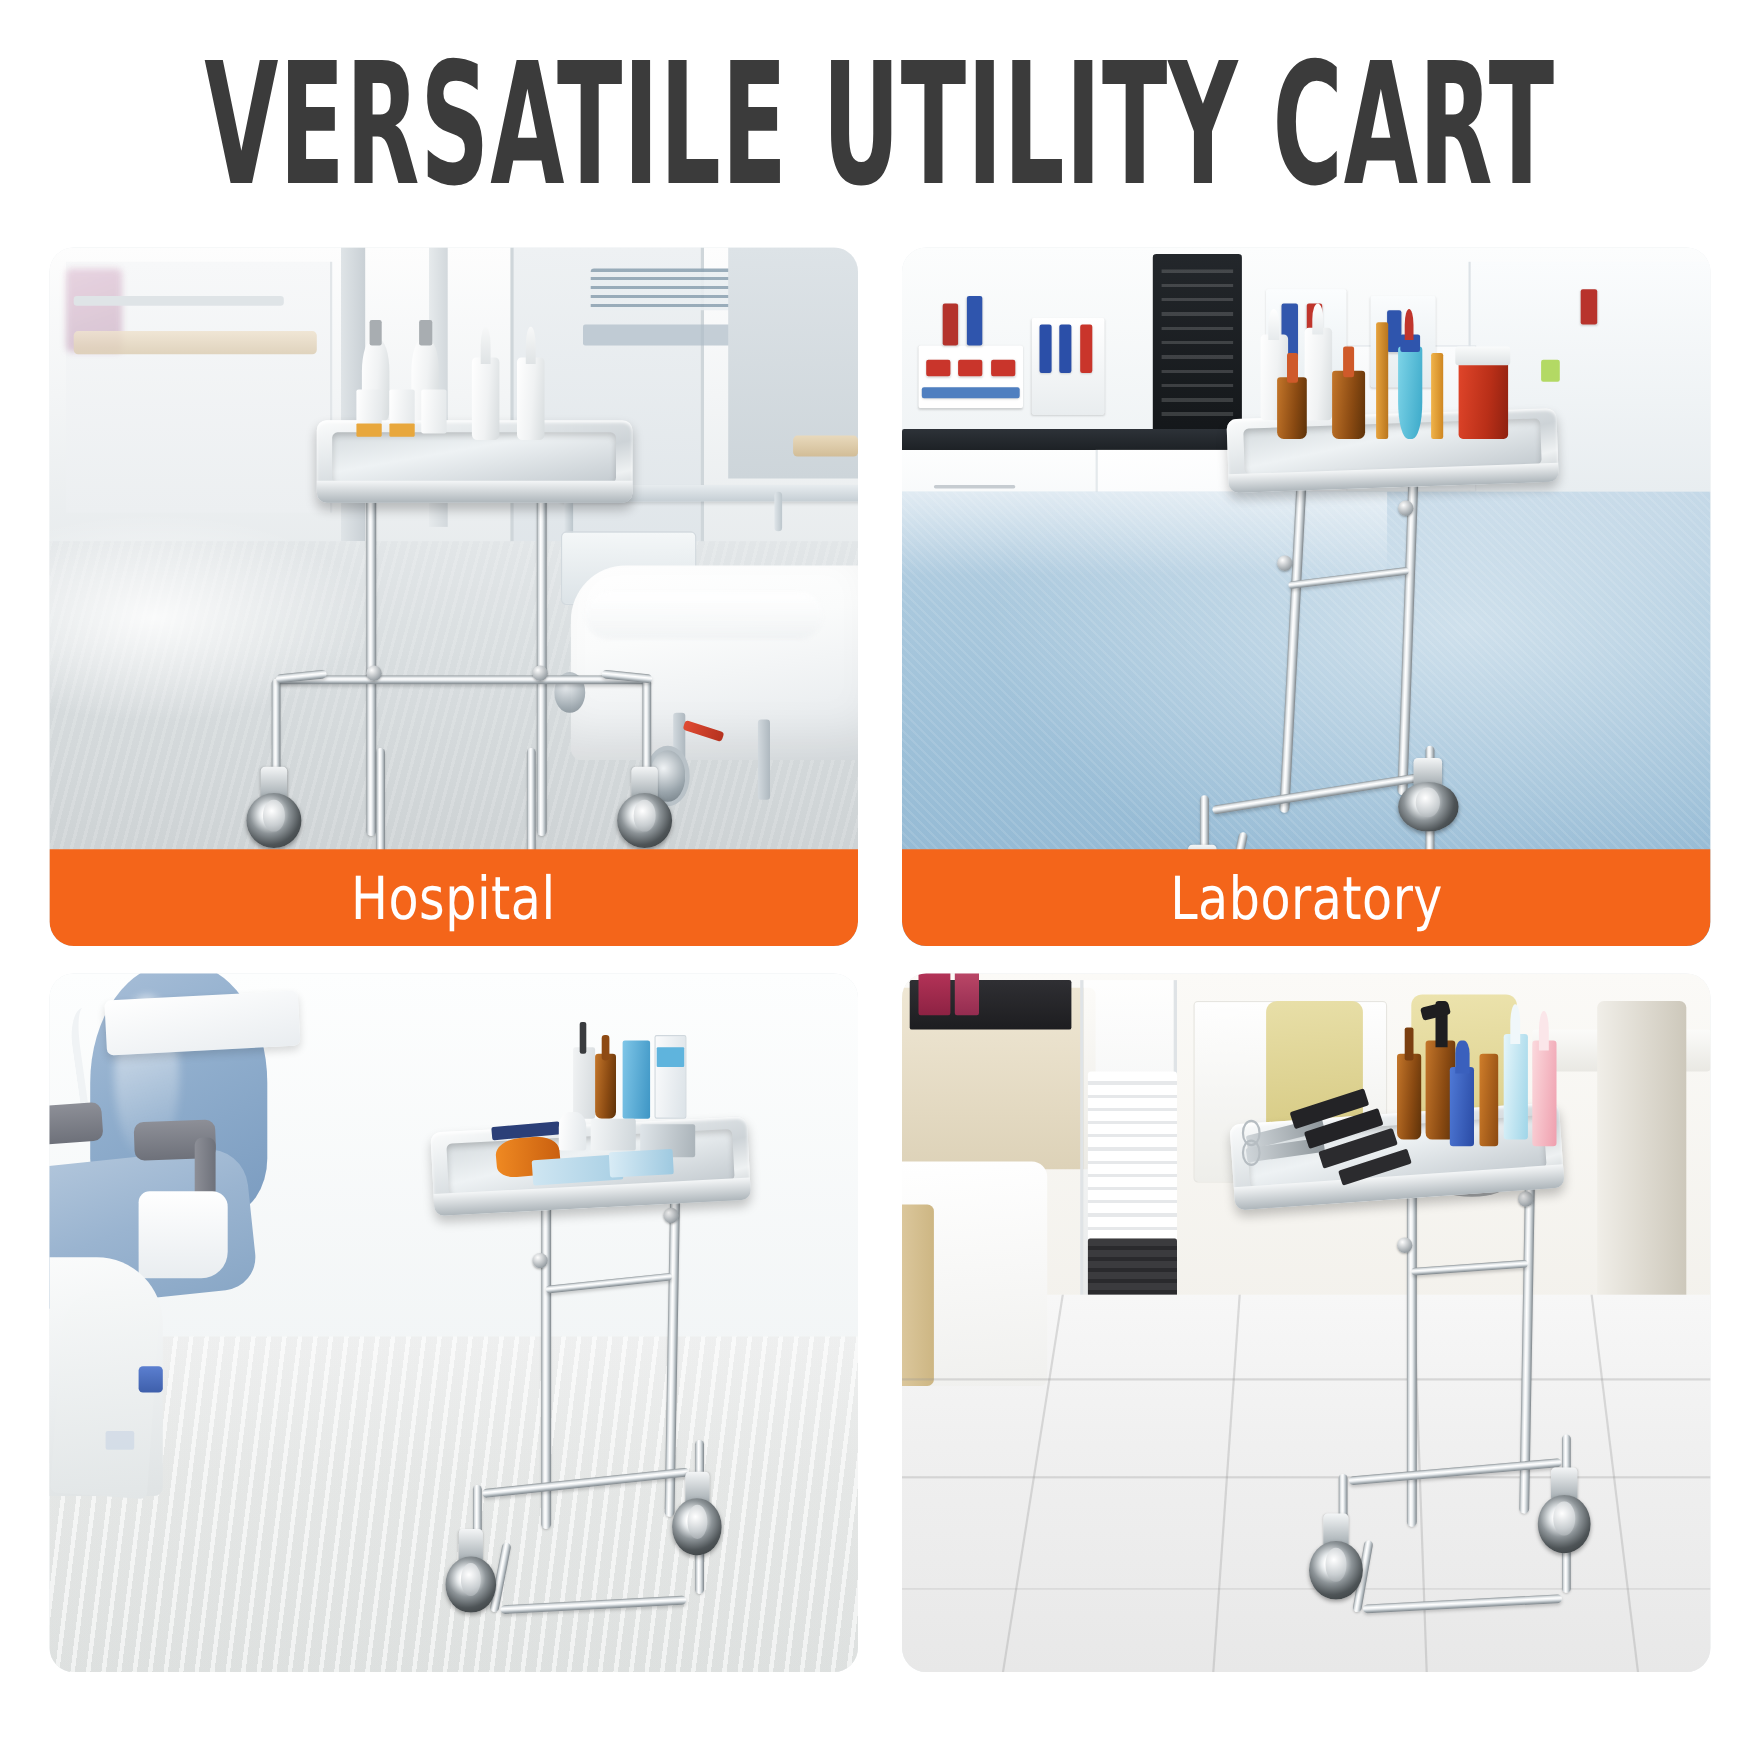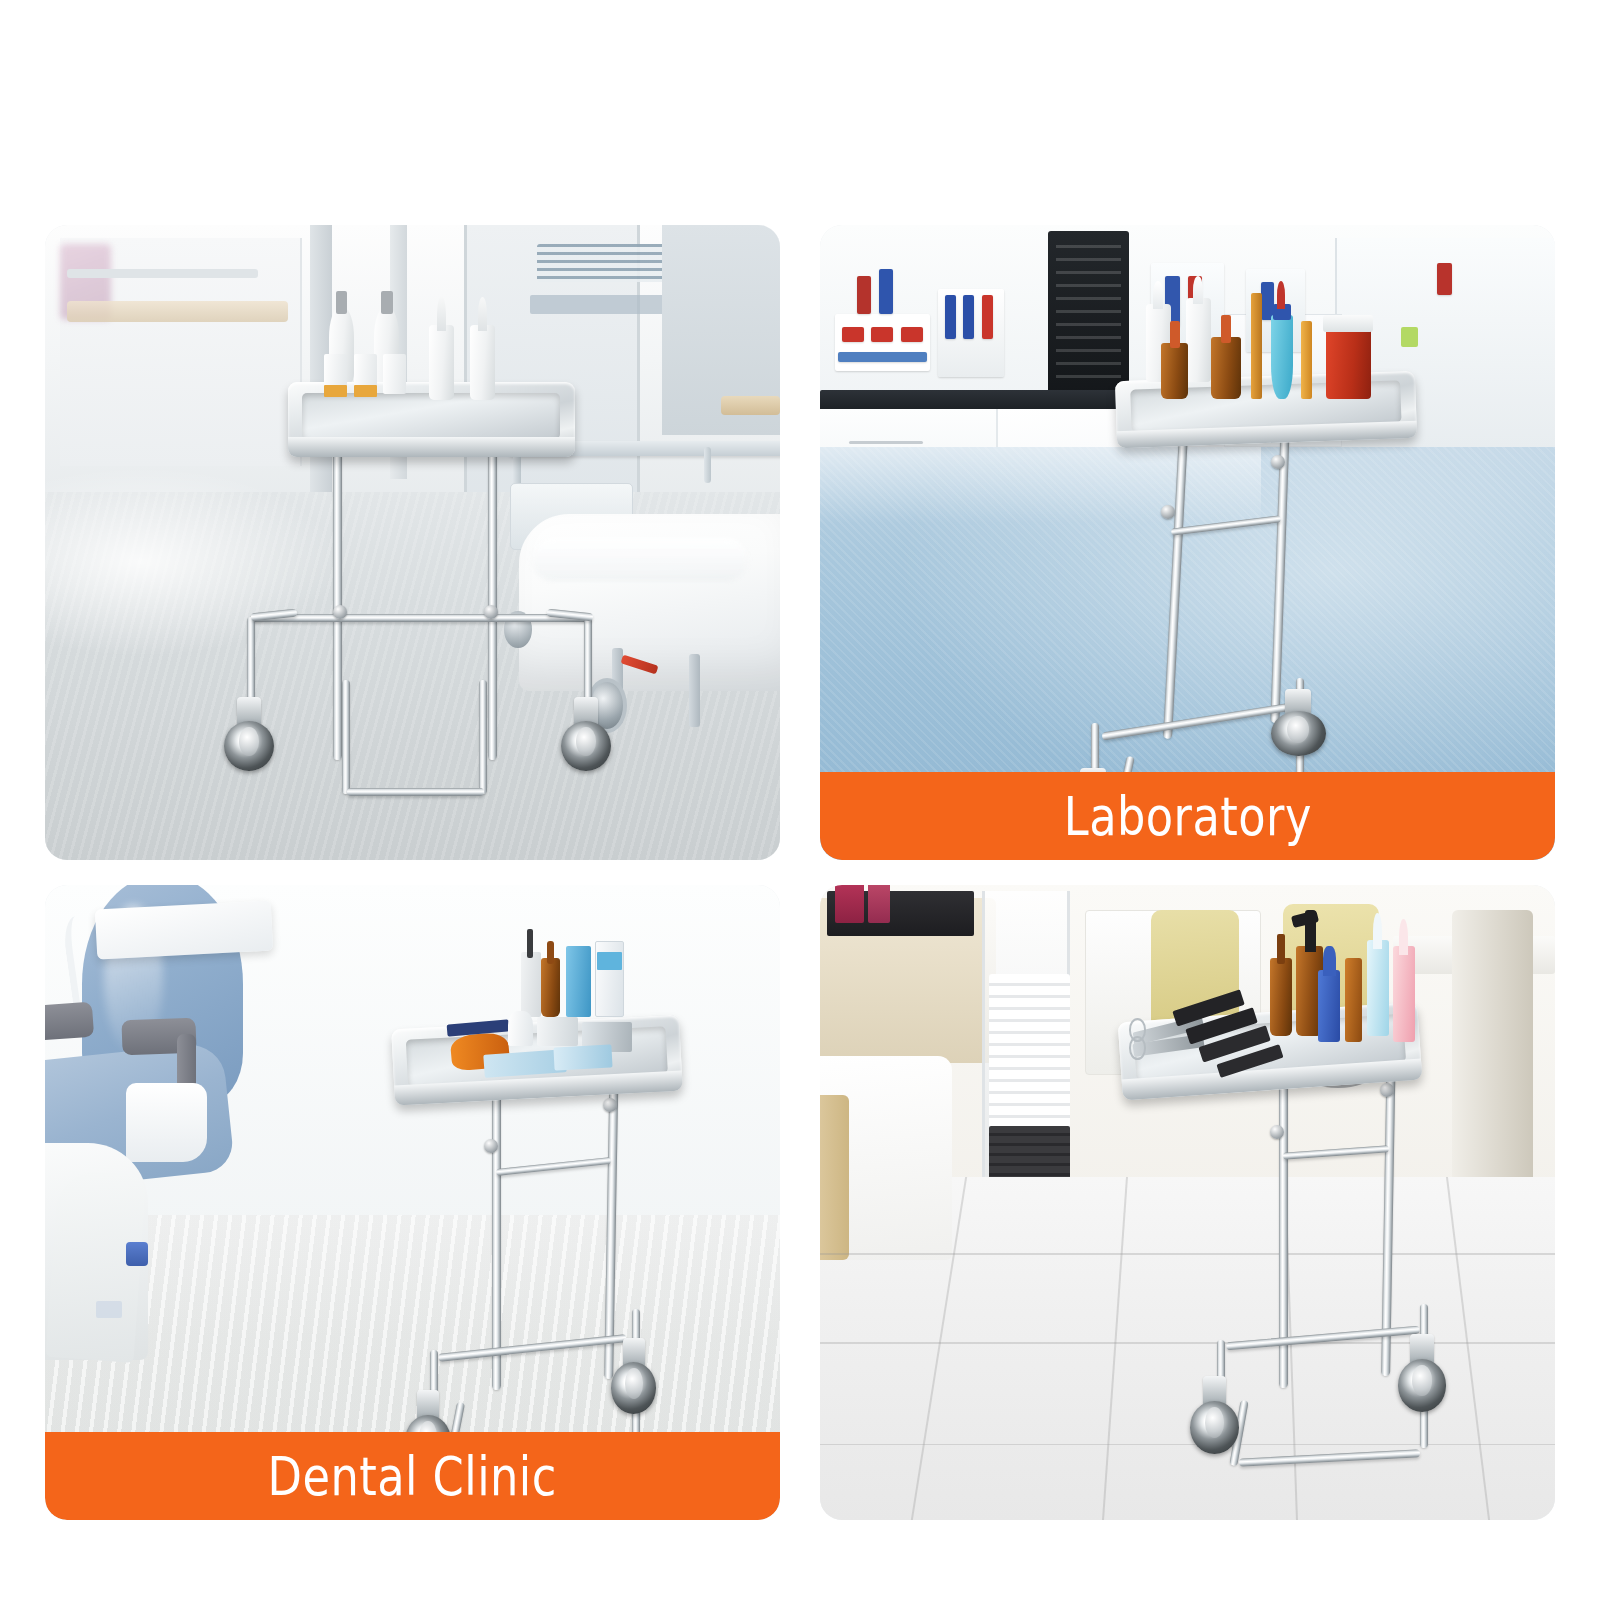--- a/index.html
+++ b/index.html
@@ -284,20 +284,23 @@
   .bottle-white { background:linear-gradient(95deg,#ffffff,#f0f2f3 55%,#d7dcde); border-radius:4px 4px 5px 5px; }
   .bottle-amber { background:linear-gradient(95deg,#c4762a,#8a4a12 60%,#5d3209); border-radius:3px 3px 6px 6px; }
   .knob { position:absolute; width:14px; height:14px; border-radius:50%;
     background:radial-gradient(circle at 35% 30%,#fdfdfd,#9aa1a6 70%,#6e7579); box-shadow:0 1px 2px rgba(0,0,0,.3);}
 </style>
 </head>
 <body>
 
 <div class="page">
 
+  <div class="title-wrap">
+    <div class="title">VERSATILE UTILITY CART</div>
+  </div>
 
   <div class="grid">
 
     <div class="panel">
       <div class="photo">
         <div class="scene">
           <div class="hs-wallfar"></div>
           <div class="hs-corrwall"></div>
           <div class="hs-pink"></div>
           <div class="hs-rail2"></div>
@@ -368,20 +371,23 @@
             <div class="item" style="left:35.5%;top:17%;width:5%;height:7%;background:linear-gradient(95deg,#fff,#e3e7e9);border-radius:2px;"></div>
             <div class="item" style="left:42%;top:17%;width:5%;height:7%;background:linear-gradient(95deg,#fff,#e3e7e9);border-radius:2px;"></div>
             <div class="item" style="left:29%;top:22.5%;width:5%;height:2%;background:#e8a73c;border-radius:1px;"></div>
             <div class="item" style="left:35.5%;top:22.5%;width:5%;height:2%;background:#e8a73c;border-radius:1px;"></div>
             <div class="item bottle-white" style="left:52%;top:12%;width:5.5%;height:13%;"></div>
             <div class="item" style="left:53.8%;top:7%;width:2%;height:6%;background:linear-gradient(180deg,#f7f8f8,#dfe3e5);border-radius:50% 50% 0 0;"></div>
             <div class="item bottle-white" style="left:61%;top:12%;width:5.5%;height:13%;"></div>
             <div class="item" style="left:62.8%;top:7%;width:2%;height:6%;background:linear-gradient(180deg,#f7f8f8,#dfe3e5);border-radius:50% 50% 0 0;"></div>
           </div>
         </div>
+      </div>
+      <div class="label-bar">
+        <span class="label-text">Hospital</span>
       </div>
     </div>
 
     <div class="panel">
       <div class="photo">
         <div class="scene">
           <div class="lb-wall"></div>
           <div class="lb-backcab"></div>
           <div class="lb-backcab2"></div>
           <div class="lb-green"></div>
@@ -525,23 +531,20 @@
             <div class="item" style="left:55%;top:3%;width:7%;height:13%;background:linear-gradient(95deg,#fafbfc,#dce3e8);border-radius:2px;border:1px solid #cfd7dd;"></div>
             <div class="item" style="left:55.5%;top:5%;width:6%;height:3%;background:#5fb4dd;border-radius:1px;"></div>
             <div class="item" style="left:34%;top:15%;width:6%;height:6%;background:linear-gradient(95deg,#fff,#e2e7ea);border-radius:40% 40% 10% 10%;"></div>
             <div class="item" style="left:41%;top:16%;width:10%;height:5%;background:linear-gradient(95deg,#f4f6f7,#cfd6da);border-radius:2px;"></div>
             <div class="item" style="left:52%;top:17%;width:12%;height:5%;background:linear-gradient(95deg,#dfe5e9,#aab3b9);border-radius:2px;"></div>
             <div class="item" style="left:28%;top:22%;width:20%;height:4%;background:linear-gradient(95deg,#cfe6f2,#a8cfe4);border-radius:2px;transform:rotate(-4deg);"></div>
             <div class="item" style="left:45%;top:21%;width:14%;height:4%;background:linear-gradient(95deg,#d9ecf6,#9ec9e0);border-radius:2px;transform:rotate(-3deg);"></div>
           </div>
         </div>
       </div>
-      <div class="label-bar">
-        <span class="label-text">Dental Clinic</span>
-      </div>
     </div>
 
     <div class="panel">
       <div class="photo">
         <div class="scene">
           <div class="sl-wall"></div>
           <div class="sl-beige"></div>
           <div class="sl-shelfdark"></div>
           <div class="sl-bottlered"></div>
           <div class="sl-bottlered2"></div>

